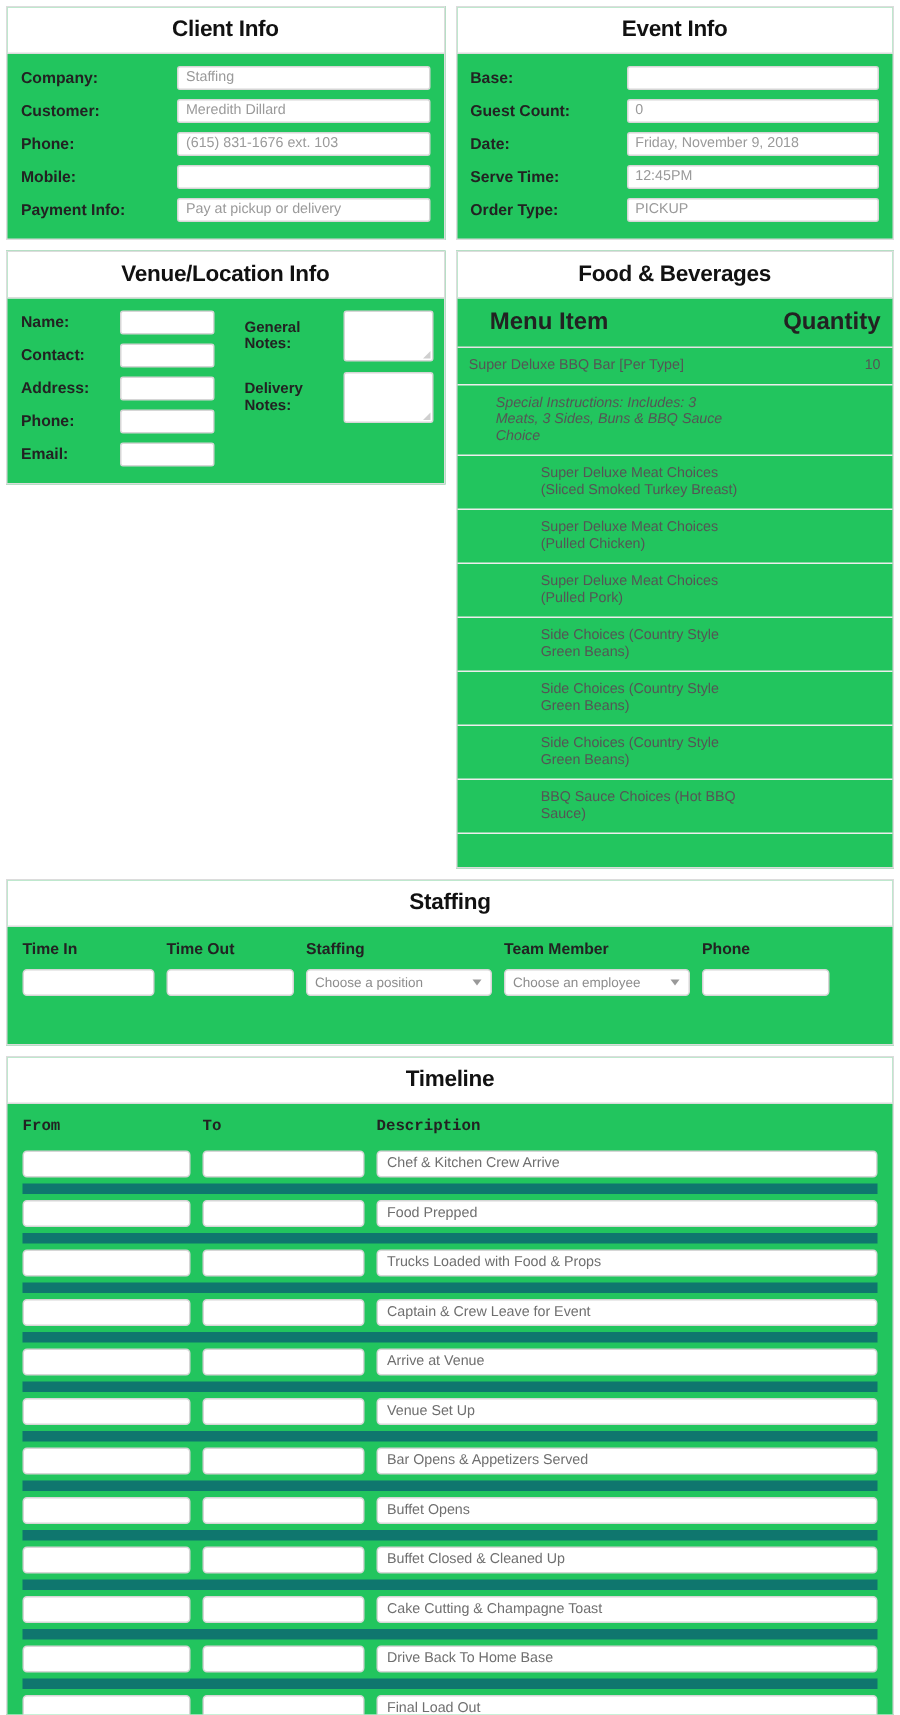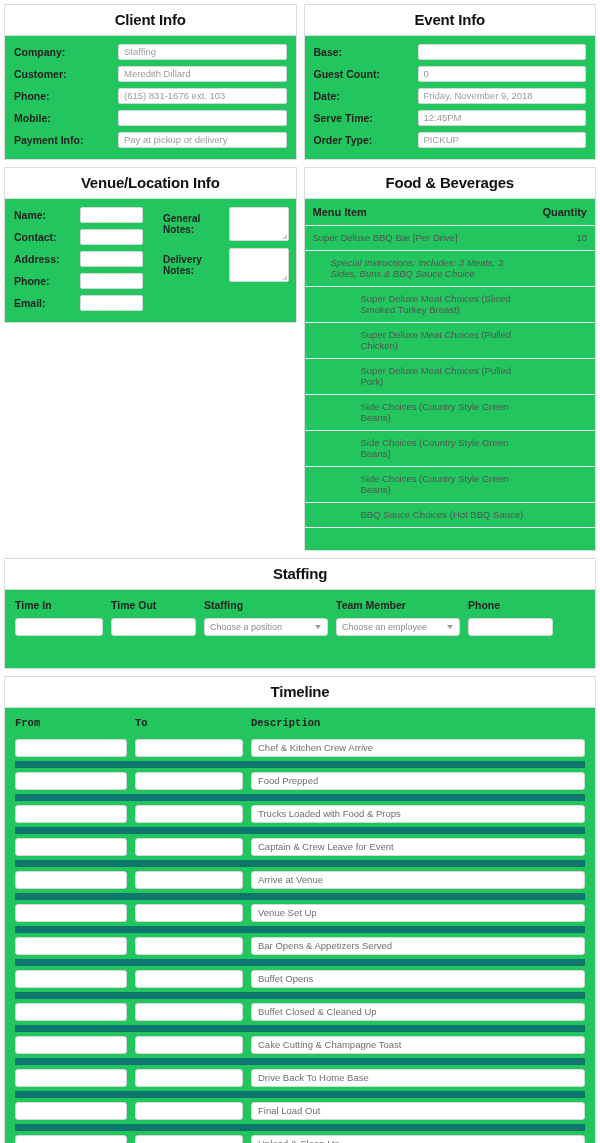--- a/index.html
+++ b/index.html
@@ -97,25 +97,25 @@
     right: 1px; bottom: 1px;
     width: 0; height: 0;
     border-left: 5px solid transparent;
     border-bottom: 5px solid #cfcfcf;
   }
 
   
   .fb-body { padding: 0; }
   .fb-table { width: 100%; border-collapse: collapse; }
   .fb-table th {
-    font-size: 11px;
+    font-size: 16px;
     font-weight: bold;
     color: #222;
     text-align: left;
-    padding: 7px 8px 7px 8px;
+    padding: 7px 8px 7px 22px;
     border-bottom: 1px solid #e4e4e4;
   }
   .fb-table th.qty { text-align: right; }
   .fb-table td {
     font-size: 9.5px;
     color: #555;
     padding: 6px 8px 7px 8px;
     border-bottom: 1px solid #ededed;
     vertical-align: middle;
   }
@@ -332,21 +332,21 @@
         <div class="panel-body fb-body">
           <table class="fb-table">
             <thead>
               <tr>
                 <th>Menu Item</th>
                 <th class="qty">Quantity</th>
               </tr>
             </thead>
             <tbody>
               <tr>
-                <td>Super Deluxe BBQ Bar [Per Drive]</td>
+                <td>Super Deluxe BBQ Bar [Per Type]</td>
                 <td class="qty">10</td>
               </tr>
               <tr>
                 <td class="ind1">Special Instructions: Includes: 3 Meats, 3 Sides, Buns &amp; BBQ Sauce Choice</td>
                 <td class="qty"></td>
               </tr>
               <tr>
                 <td class="ind2">Super Deluxe Meat Choices (Sliced Smoked Turkey Breast)</td>
                 <td class="qty"></td>
               </tr>

